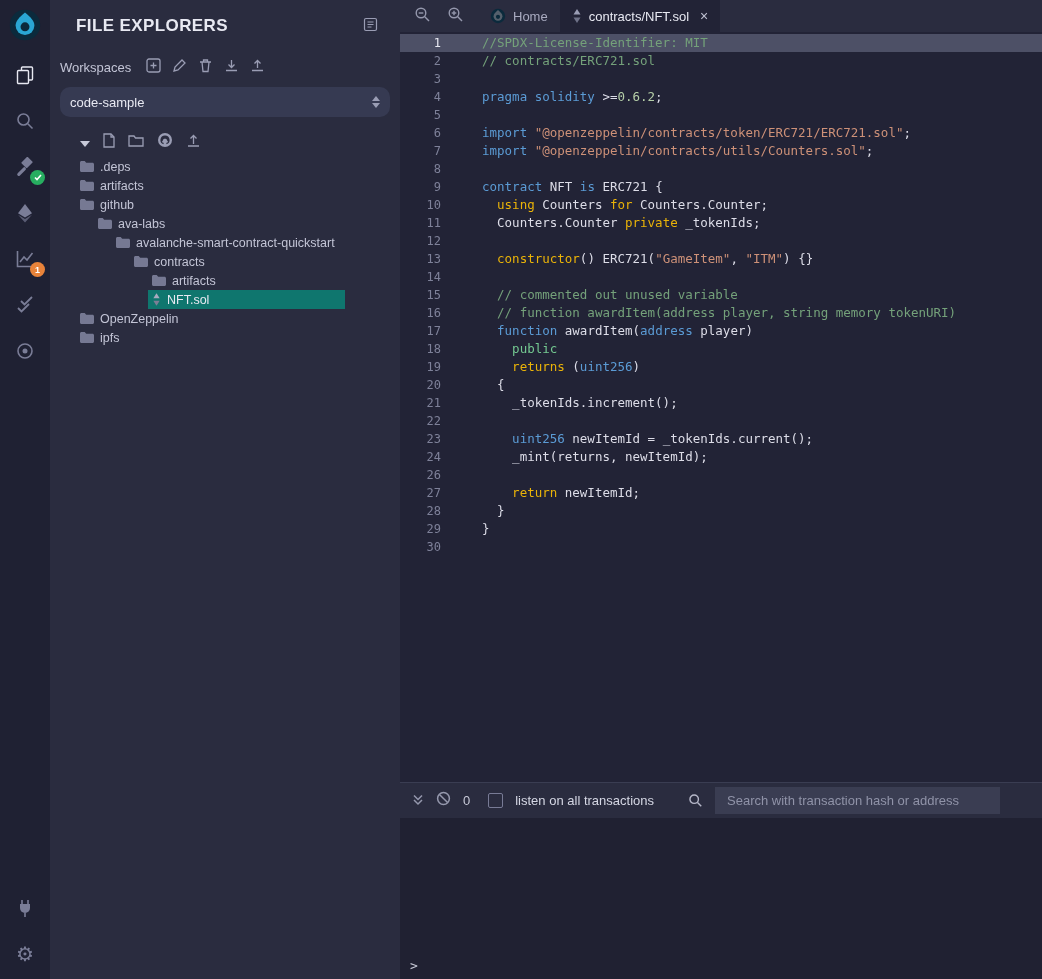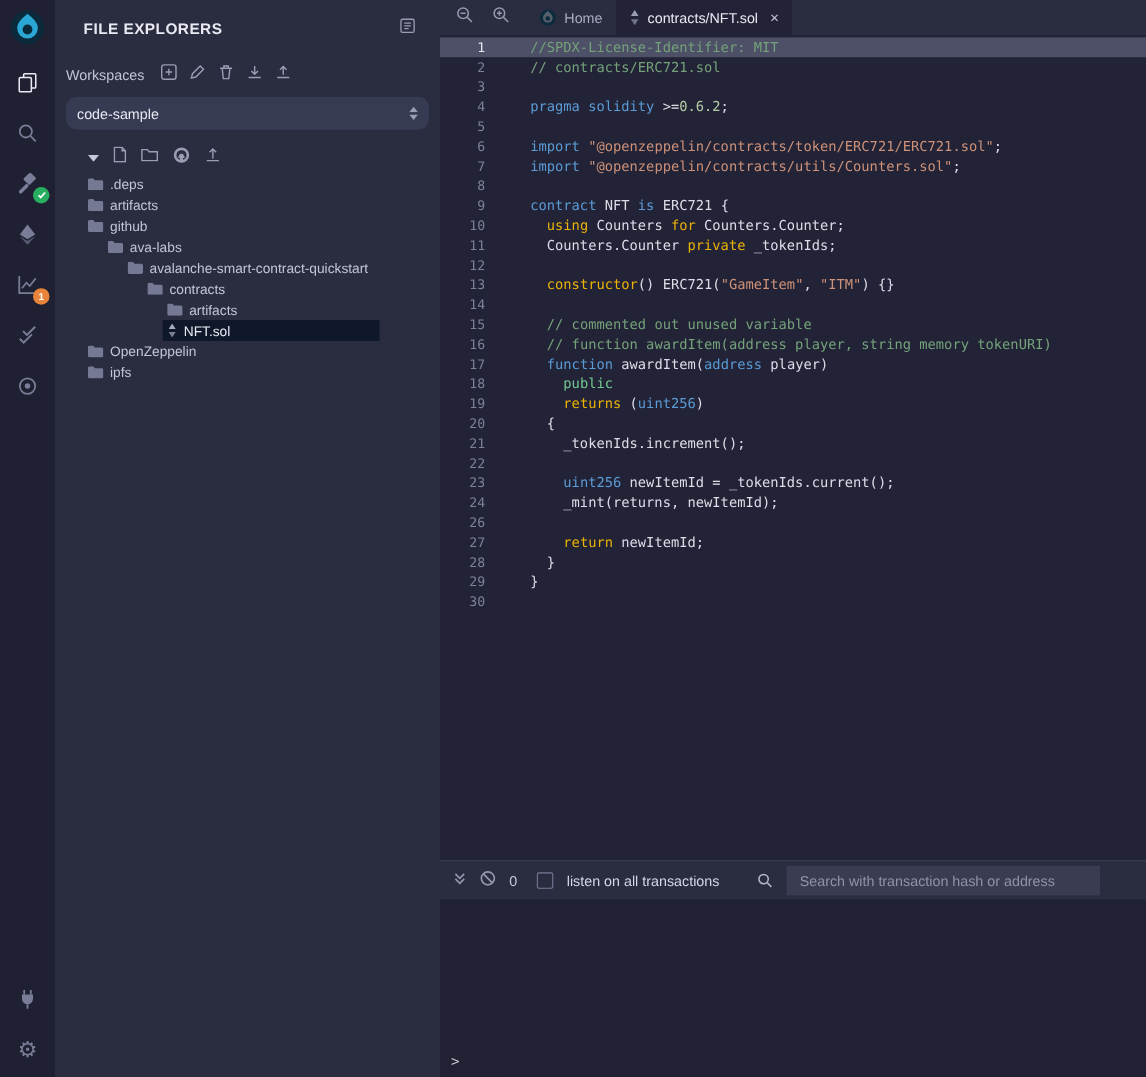--- a/index.html
+++ b/index.html
@@ -19,34 +19,34 @@
   .ib-badge.green { background:#27ae60; }
   .ib-badge.orange { background:#e8833a; }
   .ib-bottom { margin-top:auto; }
   .gear-glyph { font-size:20px; color:#7a7d97; }
 
   
   .filepanel { width:350px; background:#2a2c3f; flex:0 0 auto; display:flex;
                flex-direction:column; }
   .fp-titlerow { display:flex; justify-content:space-between; align-items:center;
                  padding:16px 22px 0 26px; }
-  .fp-title { color:#e8e9f2; font-size:14px; font-weight:600; letter-spacing:.4px; }
+  .fp-title { color:#e8e9f2; font-size:17px; font-weight:600; letter-spacing:.4px; }
   .ws-row { display:flex; align-items:center; gap:11px; padding:0 10px; margin-top:22px; }
   .ws-label { color:#c3c5d6; font-size:13px; margin-right:4px; }
   .ws-select { margin:10px 10px 0 10px; height:30px; background:#363a52; border-radius:10px;
                display:flex; align-items:center; padding:0 10px; cursor:pointer; }
   .ws-select-label { color:#e8e9f2; font-size:13px; }
   .ws-carets { margin-left:auto; display:flex; flex-direction:column; gap:2px; }
   .tree-toolbar { display:flex; align-items:center; gap:13px; padding-left:30px;
                   margin-top:14px; height:22px; }
   .file-tree { margin-top:4px; }
   .tree-row { height:19px; display:flex; align-items:center; font-size:12.5px;
               color:#c3c5d6; cursor:pointer; }
   .row-inner { display:flex; align-items:center; gap:6px; height:19px; padding:0 4px; }
-  .tree-row.sel .row-inner { background:#0f172a; color:#e8e9f2; width:197px; }
+  .tree-row.sel .row-inner { background:#0f766e; color:#e8e9f2; width:197px; }
   .tree-icon { display:flex; align-items:center; }
 
   
   .main { flex:1; display:flex; flex-direction:column; background:#222336; min-width:0; }
   .tabbar { height:32px; background:#2a2c3f; display:flex; align-items:stretch; flex:0 0 auto; }
   .zoom-btns { display:flex; align-items:center; gap:16px; padding:0 14px; }
   .tab { display:flex; align-items:center; gap:7px; padding:0 12px; font-size:13px;
          color:#a9abc0; cursor:pointer; }
   .tab.active { background:#222336; color:#e8e9f2; }
   .tab-close { margin-left:4px; font-size:14px; color:#c0c2d2; cursor:pointer; }

